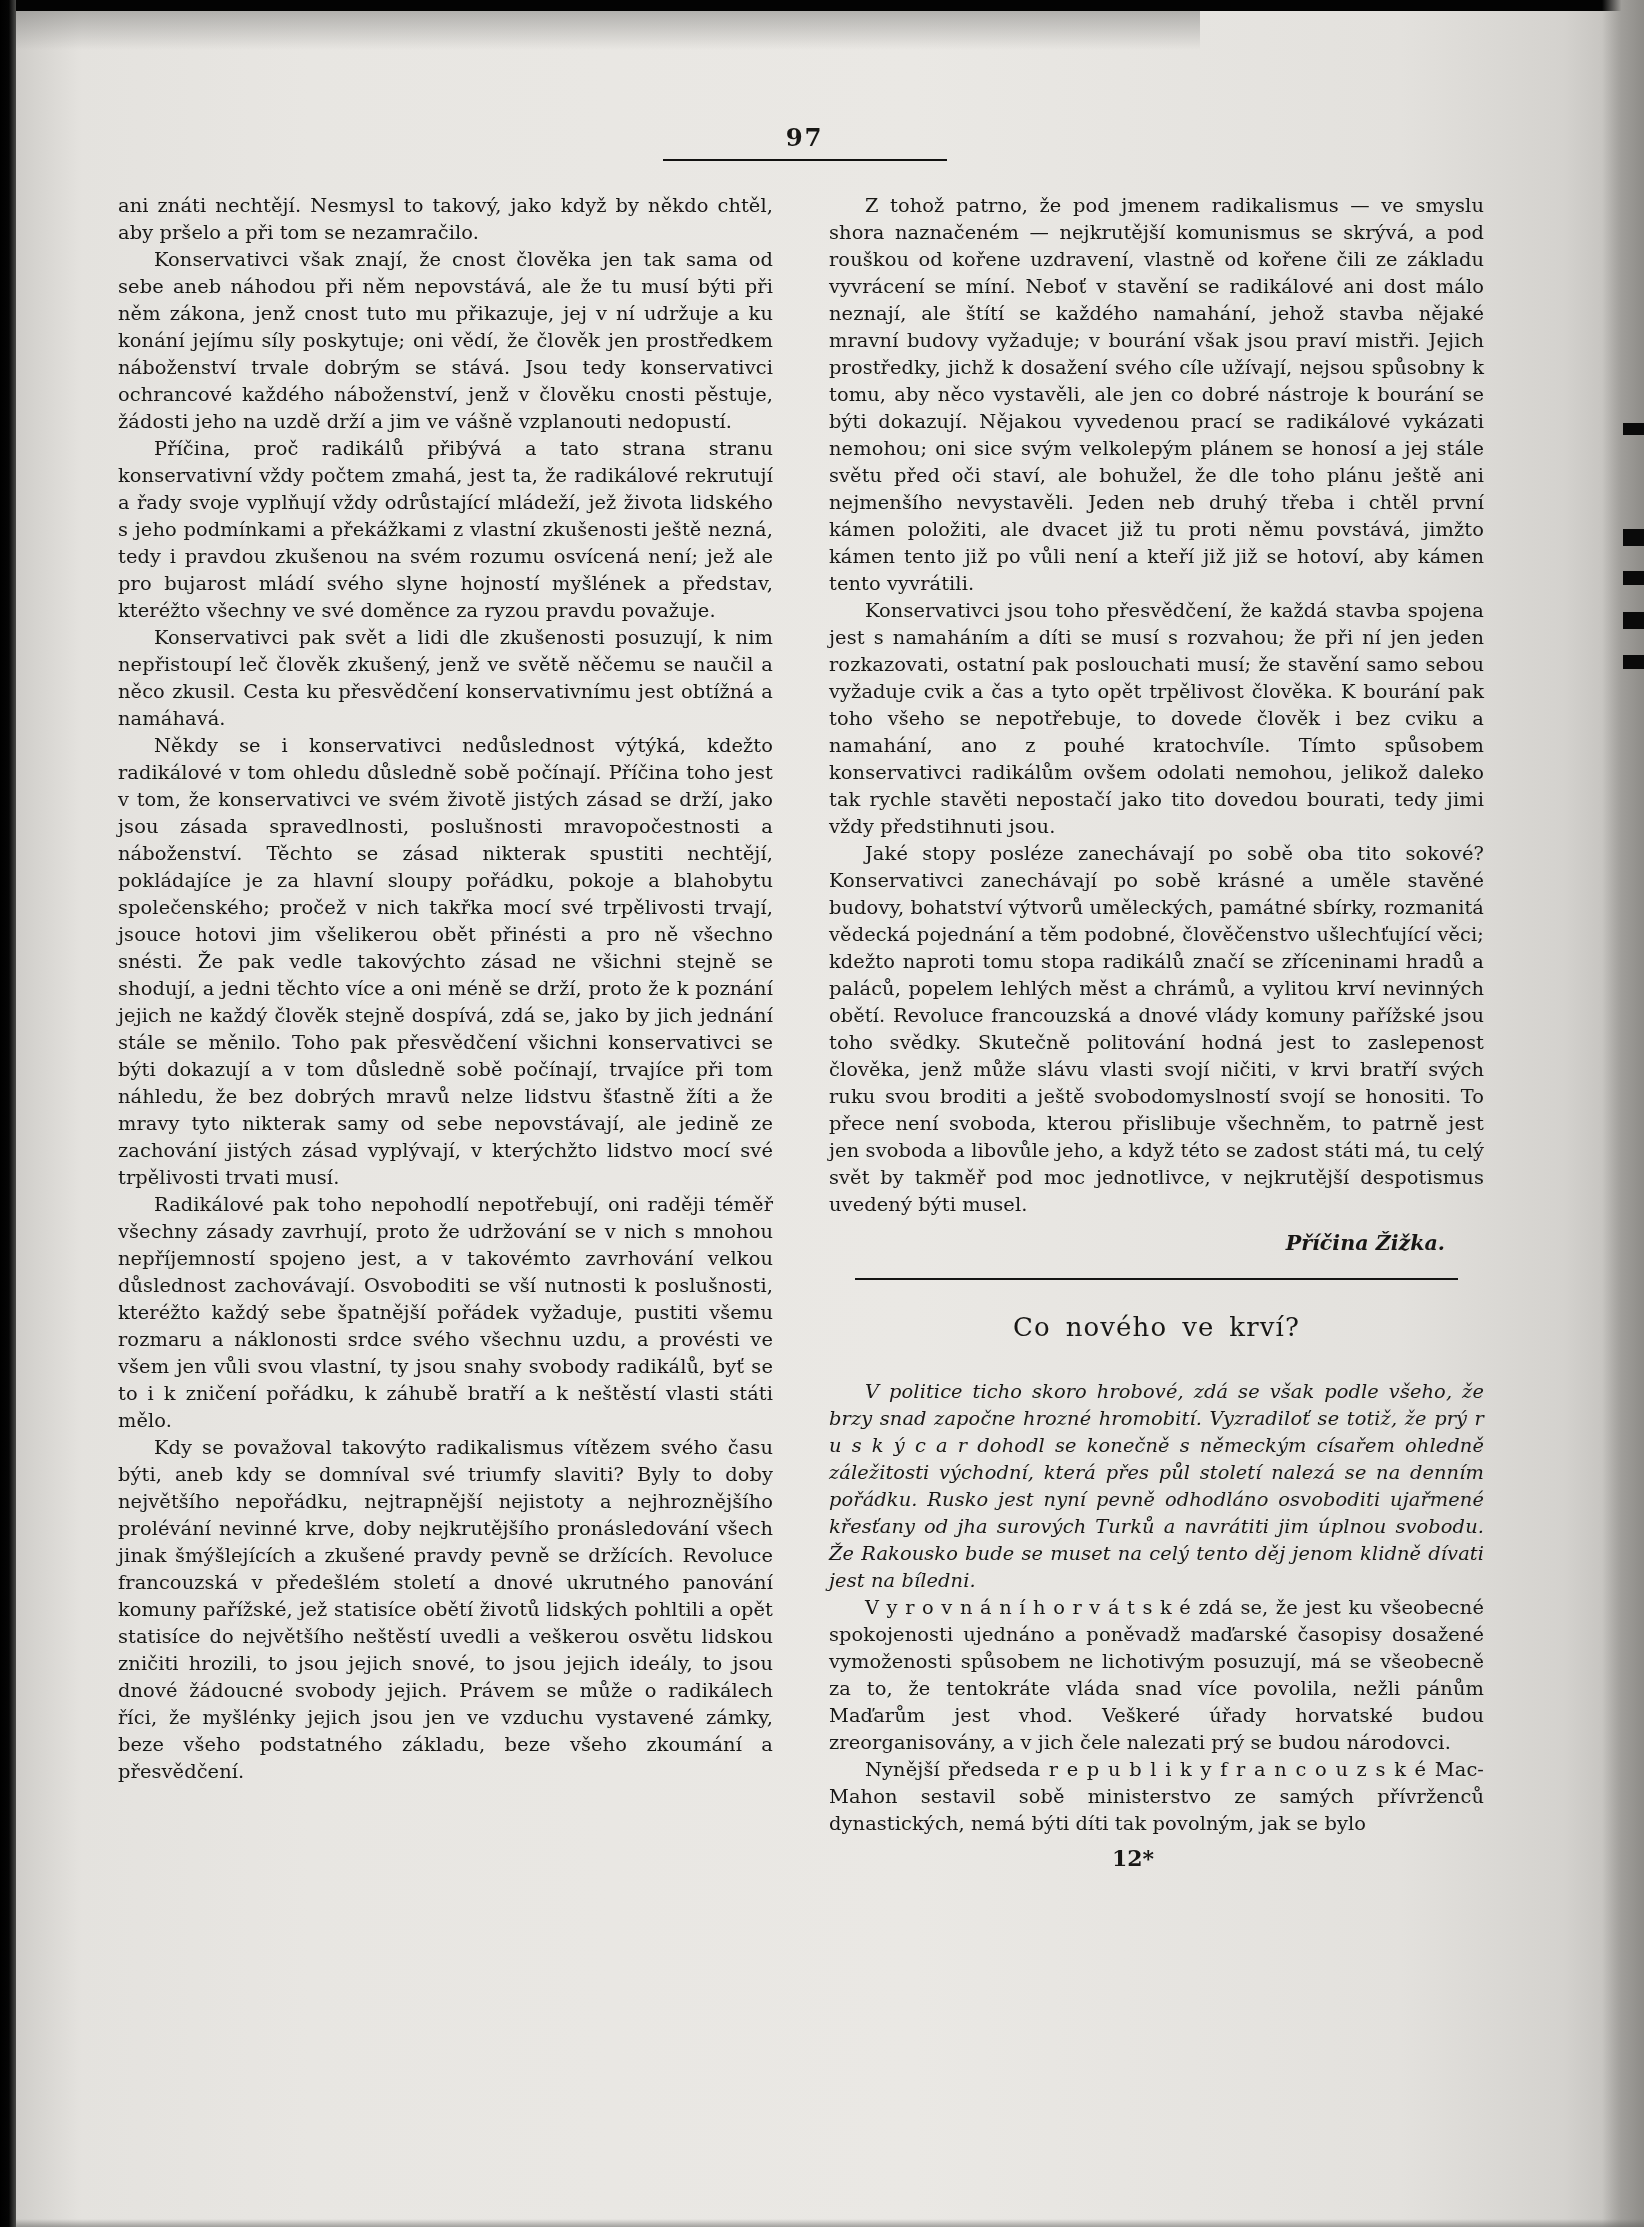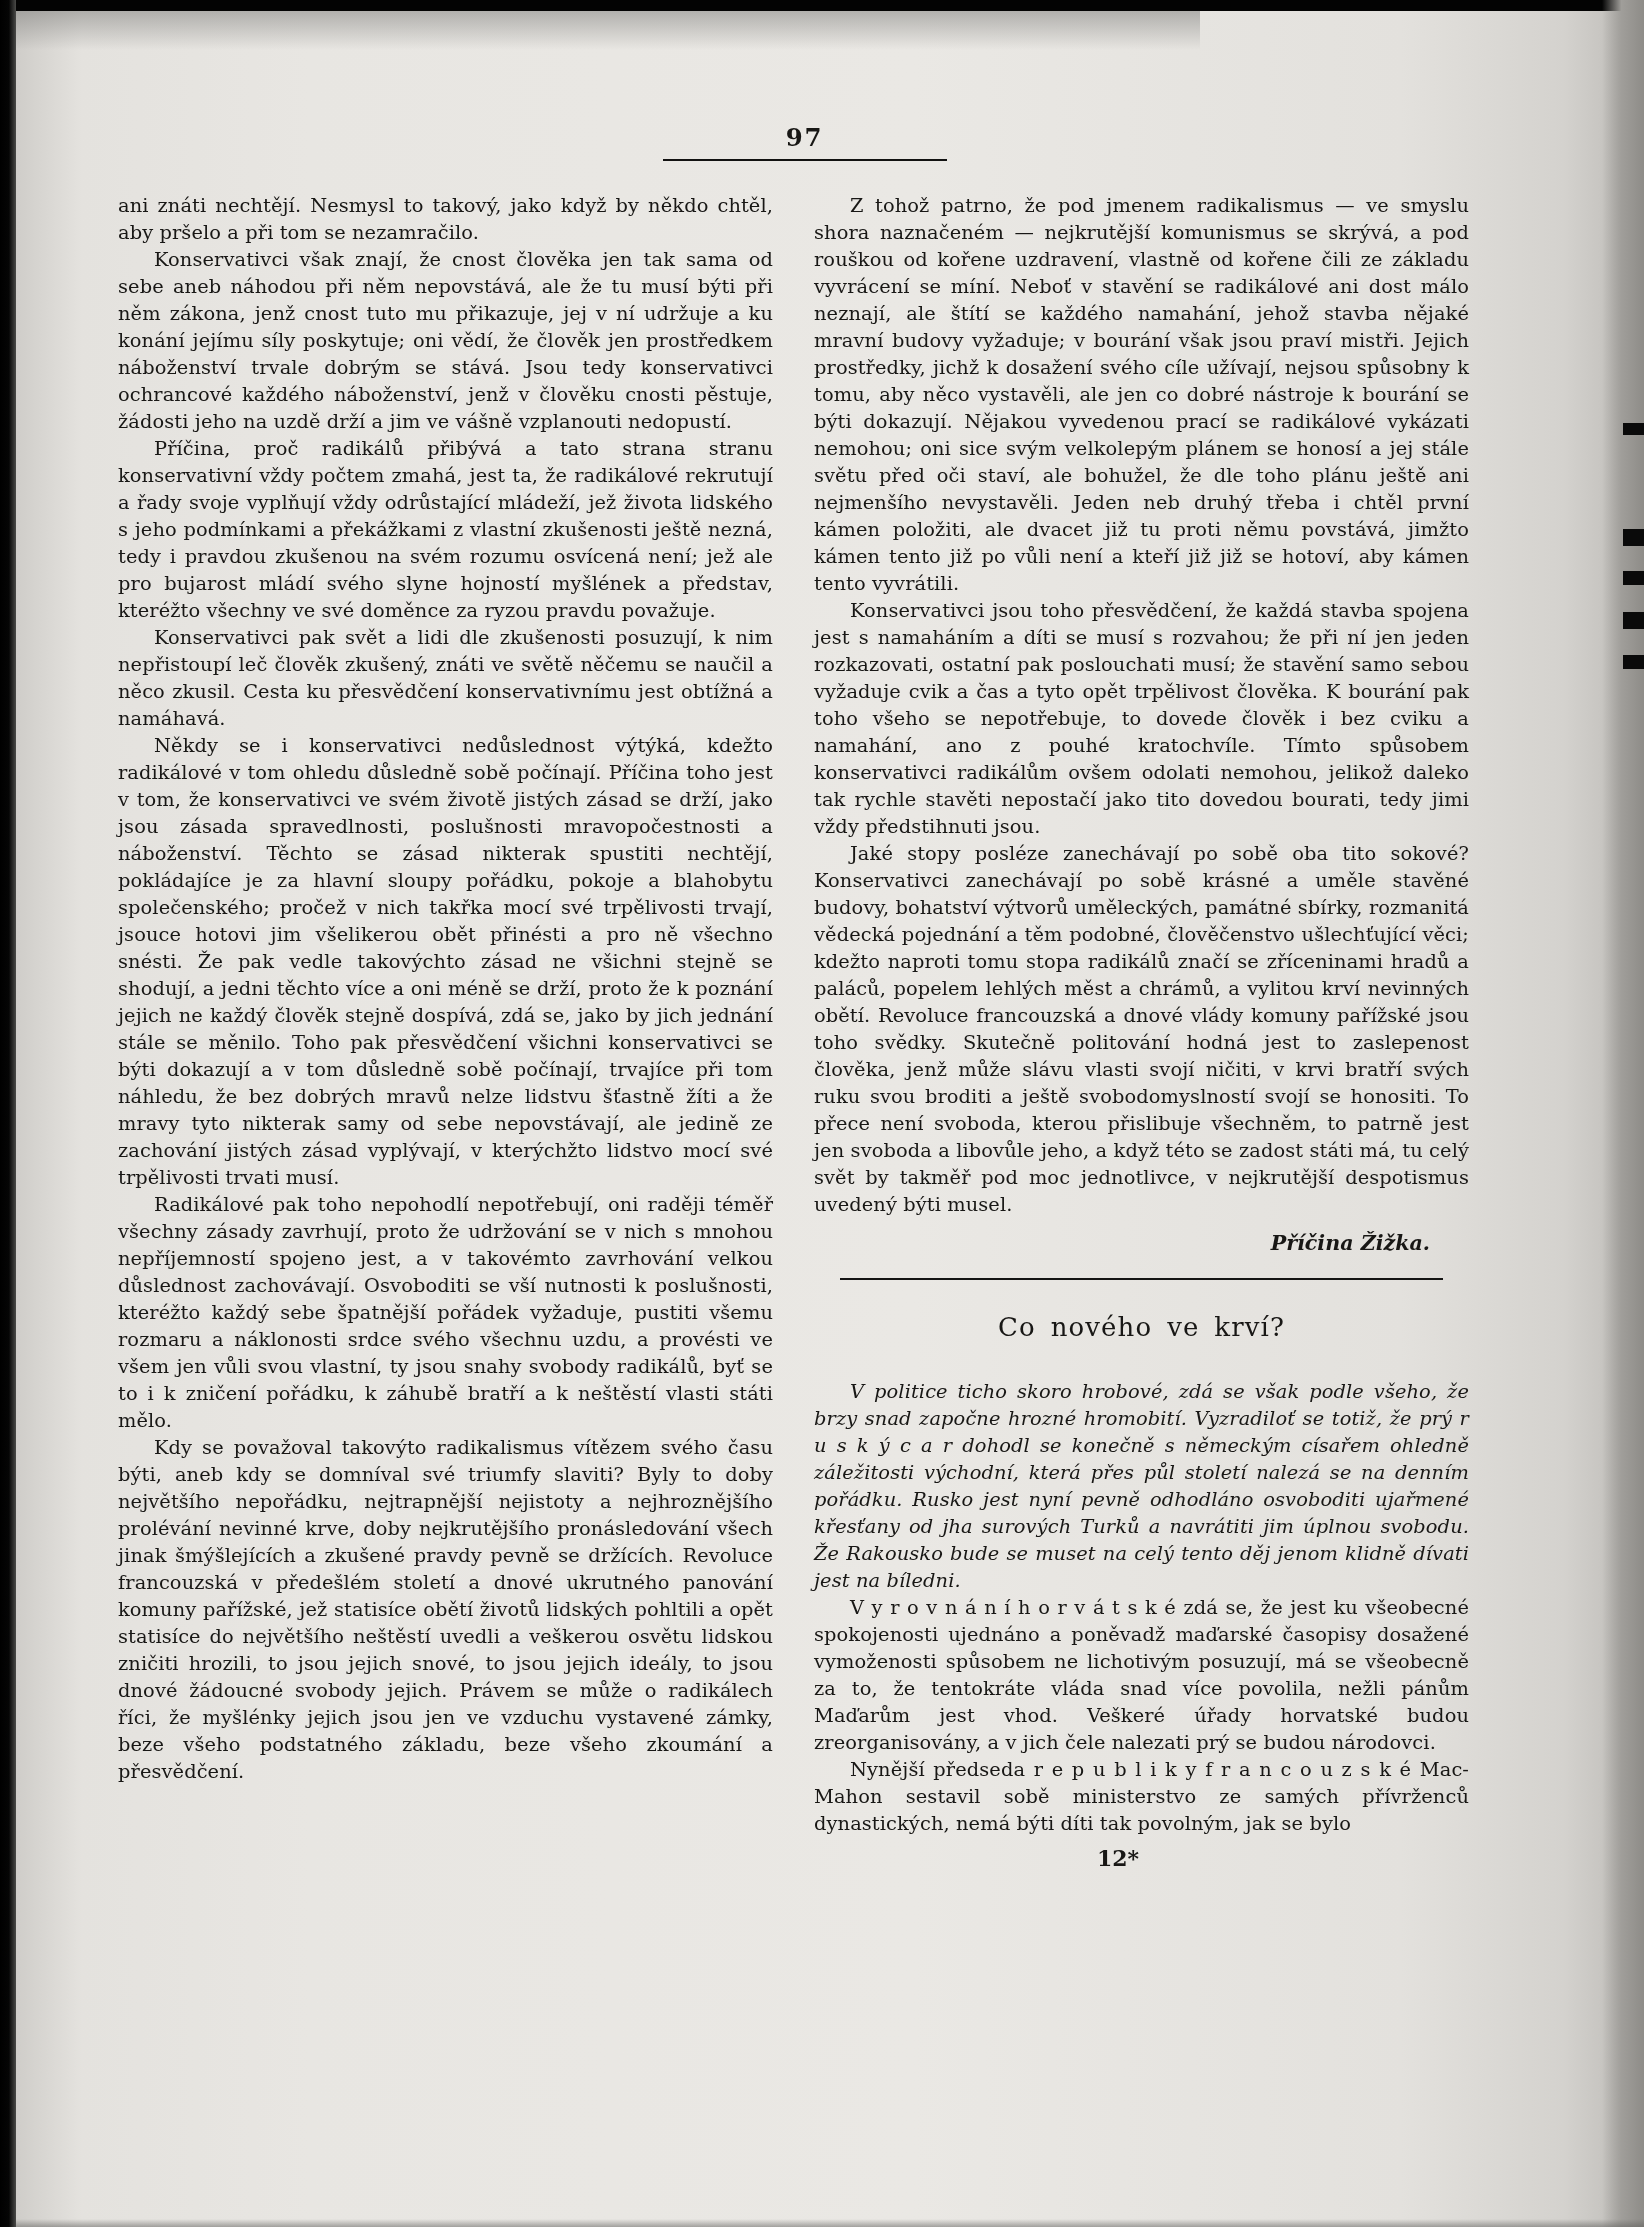--- a/index.html
+++ b/index.html
@@ -60,21 +60,21 @@
     font-weight: bold;
     letter-spacing: 1.7px;
   }
   .page-rule {
     width: 284px; height: 2.8px;
     background: #121211;
     margin: 6.7px auto 0 auto;
   }
   .columns {
     display: flex;
-    gap: 41px;
+    gap: 56px;
     margin-top: 31px;
   }
   .col { width: 655px; }
   .col p {
     font-size: 19.4px;
     line-height: 27px;
     text-align: justify;
     text-indent: 36px;
     letter-spacing: 0.1px;
     hyphens: auto;
@@ -128,21 +128,21 @@
 
   <div class="content">
     <div class="page-number">97</div>
     <div class="page-rule"></div>
 
     <div class="columns">
       <div class="col">
         <p class="noindent">ani znáti nechtějí. Nesmysl to takový, jako když by někdo chtěl, aby pršelo a při tom se nezamračilo.</p>
         <p>Konservativci však znají, že cnost člověka jen tak sama od sebe aneb náhodou při něm nepovstává, ale že tu musí býti při něm zákona, jenž cnost tuto mu přikazuje, jej v ní udržuje a ku konání jejímu síly poskytuje; oni vědí, že člověk jen prostředkem náboženství trvale dobrým se stává. Jsou tedy konservativci ochrancové každého náboženství, jenž v člověku cnosti pěstuje, žádosti jeho na uzdě drží a jim ve vášně vzplanouti nedopustí.</p>
         <p>Příčina, proč radikálů přibývá a tato strana stranu konservativní vždy počtem zmahá, jest ta, že radikálové rekrutují a řady svoje vyplňují vždy odrůstající mládeží, jež života lidského s jeho podmínkami a překážkami z vlastní zkušenosti ještě nezná, tedy i pravdou zkušenou na svém rozumu osvícená není; jež ale pro bujarost mládí svého slyne hojností myšlének a představ, kteréžto všechny ve své doměnce za ryzou pravdu považuje.</p>
-        <p>Konservativci pak svět a lidi dle zkušenosti posuzují, k nim nepřistoupí leč člověk zkušený, znáti ve světě něčemu se naučil a něco zkusil. Cesta ku přesvědčení konservativnímu jest obtížná a namáhavá.</p>
+        <p>Konservativci pak svět a lidi dle zkušenosti posuzují, k nim nepřistoupí leč člověk zkušený, jenž ve světě něčemu se naučil a něco zkusil. Cesta ku přesvědčení konservativnímu jest obtížná a namáhavá.</p>
         <p>Někdy se i konservativci nedůslednost výtýká, kdežto radikálové v tom ohledu důsledně sobě počínají. Příčina toho jest v tom, že konservativci ve svém životě jistých zásad se drží, jako jsou zásada spravedlnosti, poslušnosti mravopočestnosti a náboženství. Těchto se zásad nikterak spustiti nechtějí, pokládajíce je za hlavní sloupy pořádku, pokoje a blahobytu společenského; pročež v nich takřka mocí své trpělivosti trvají, jsouce hotovi jim všelikerou obět přinésti a pro ně všechno snésti. Že pak vedle takovýchto zásad ne všichni stejně se shodují, a jedni těchto více a oni méně se drží, proto že k poznání jejich ne každý člověk stejně dospívá, zdá se, jako by jich jednání stále se měnilo. Toho pak přesvědčení všichni konservativci se býti dokazují a v tom důsledně sobě počínají, trvajíce při tom náhledu, že bez dobrých mravů nelze lidstvu šťastně žíti a že mravy tyto nikterak samy od sebe nepovstávají, ale jedině ze zachování jistých zásad vyplývají, v kterýchžto lidstvo mocí své trpělivosti trvati musí.</p>
         <p>Radikálové pak toho nepohodlí nepotřebují, oni raději téměř všechny zásady zavrhují, proto že udržování se v nich s mnohou nepříjemností spojeno jest, a v takovémto zavrhování velkou důslednost zachovávají. Osvoboditi se vší nutnosti k poslušnosti, kteréžto každý sebe špatnější pořádek vyžaduje, pustiti všemu rozmaru a náklonosti srdce svého všechnu uzdu, a provésti ve všem jen vůli svou vlastní, ty jsou snahy svobody radikálů, byť se to i k zničení pořádku, k záhubě bratří a k neštěstí vlasti státi mělo.</p>
         <p>Kdy se považoval takovýto radikalismus vítězem svého času býti, aneb kdy se domníval své triumfy slaviti? Byly to doby největšího nepořádku, nejtrapnější nejistoty a nejhroznějšího prolévání nevinné krve, doby nejkrutějšího pronásledování všech jinak šmýšlejících a zkušené pravdy pevně se držících. Revoluce francouzská v předešlém století a dnové ukrutného panování komuny pařížské, jež statisíce obětí životů lidských pohltili a opět statisíce do největšího neštěstí uvedli a veškerou osvětu lidskou zničiti hrozili, to jsou jejich snové, to jsou jejich ideály, to jsou dnové žádoucné svobody jejich. Právem se může o radikálech říci, že myšlénky jejich jsou jen ve vzduchu vystavené zámky, beze všeho podstatného základu, beze všeho zkoumání a přesvědčení.</p>
       </div>
 
       <div class="col">
         <p>Z tohož patrno, že pod jmenem radikalismus — ve smyslu shora naznačeném — nejkrutější komunismus se skrývá, a pod rouškou od kořene uzdravení, vlastně od kořene čili ze základu vyvrácení se míní. Neboť v stavění se radikálové ani dost málo neznají, ale štítí se každého namahání, jehož stavba nějaké mravní budovy vyžaduje; v bourání však jsou praví mistři. Jejich prostředky, jichž k dosažení svého cíle užívají, nejsou spůsobny k tomu, aby něco vystavěli, ale jen co dobré nástroje k bourání se býti dokazují. Nějakou vyvedenou prací se radikálové vykázati nemohou; oni sice svým velkolepým plánem se honosí a jej stále světu před oči staví, ale bohužel, že dle toho plánu ještě ani nejmenšího nevystavěli. Jeden neb druhý třeba i chtěl první kámen položiti, ale dvacet již tu proti němu povstává, jimžto kámen tento již po vůli není a kteří již již se hotoví, aby kámen tento vyvrátili.</p>
         <p>Konservativci jsou toho přesvědčení, že každá stavba spojena jest s namaháním a díti se musí s rozvahou; že při ní jen jeden rozkazovati, ostatní pak poslouchati musí; že stavění samo sebou vyžaduje cvik a čas a tyto opět trpělivost člověka. K bourání pak toho všeho se nepotřebuje, to dovede člověk i bez cviku a namahání, ano z pouhé kratochvíle. Tímto spůsobem konservativci radikálům ovšem odolati nemohou, jelikož daleko tak rychle stavěti nepostačí jako tito dovedou bourati, tedy jimi vždy předstihnuti jsou.</p>
         <p>Jaké stopy posléze zanechávají po sobě oba tito sokové? Konservativci zanechávají po sobě krásné a uměle stavěné budovy, bohatství výtvorů uměleckých, památné sbírky, rozmanitá vědecká pojednání a těm podobné, člověčenstvo ušlechťující věci; kdežto naproti tomu stopa radikálů značí se zříceninami hradů a paláců, popelem lehlých měst a chrámů, a vylitou krví nevinných obětí. Revoluce francouzská a dnové vlády komuny pařížské jsou toho svědky. Skutečně politování hodná jest to zaslepenost člověka, jenž může slávu vlasti svojí ničiti, v krvi bratří svých ruku svou broditi a ještě svobodomyslností svojí se honositi. To přece není svoboda, kterou přislibuje všechněm, to patrně jest jen svoboda a libovůle jeho, a když této se zadost státi má, tu celý svět by takměř pod moc jednotlivce, v nejkrutější despotismus uvedený býti musel.</p>
 

